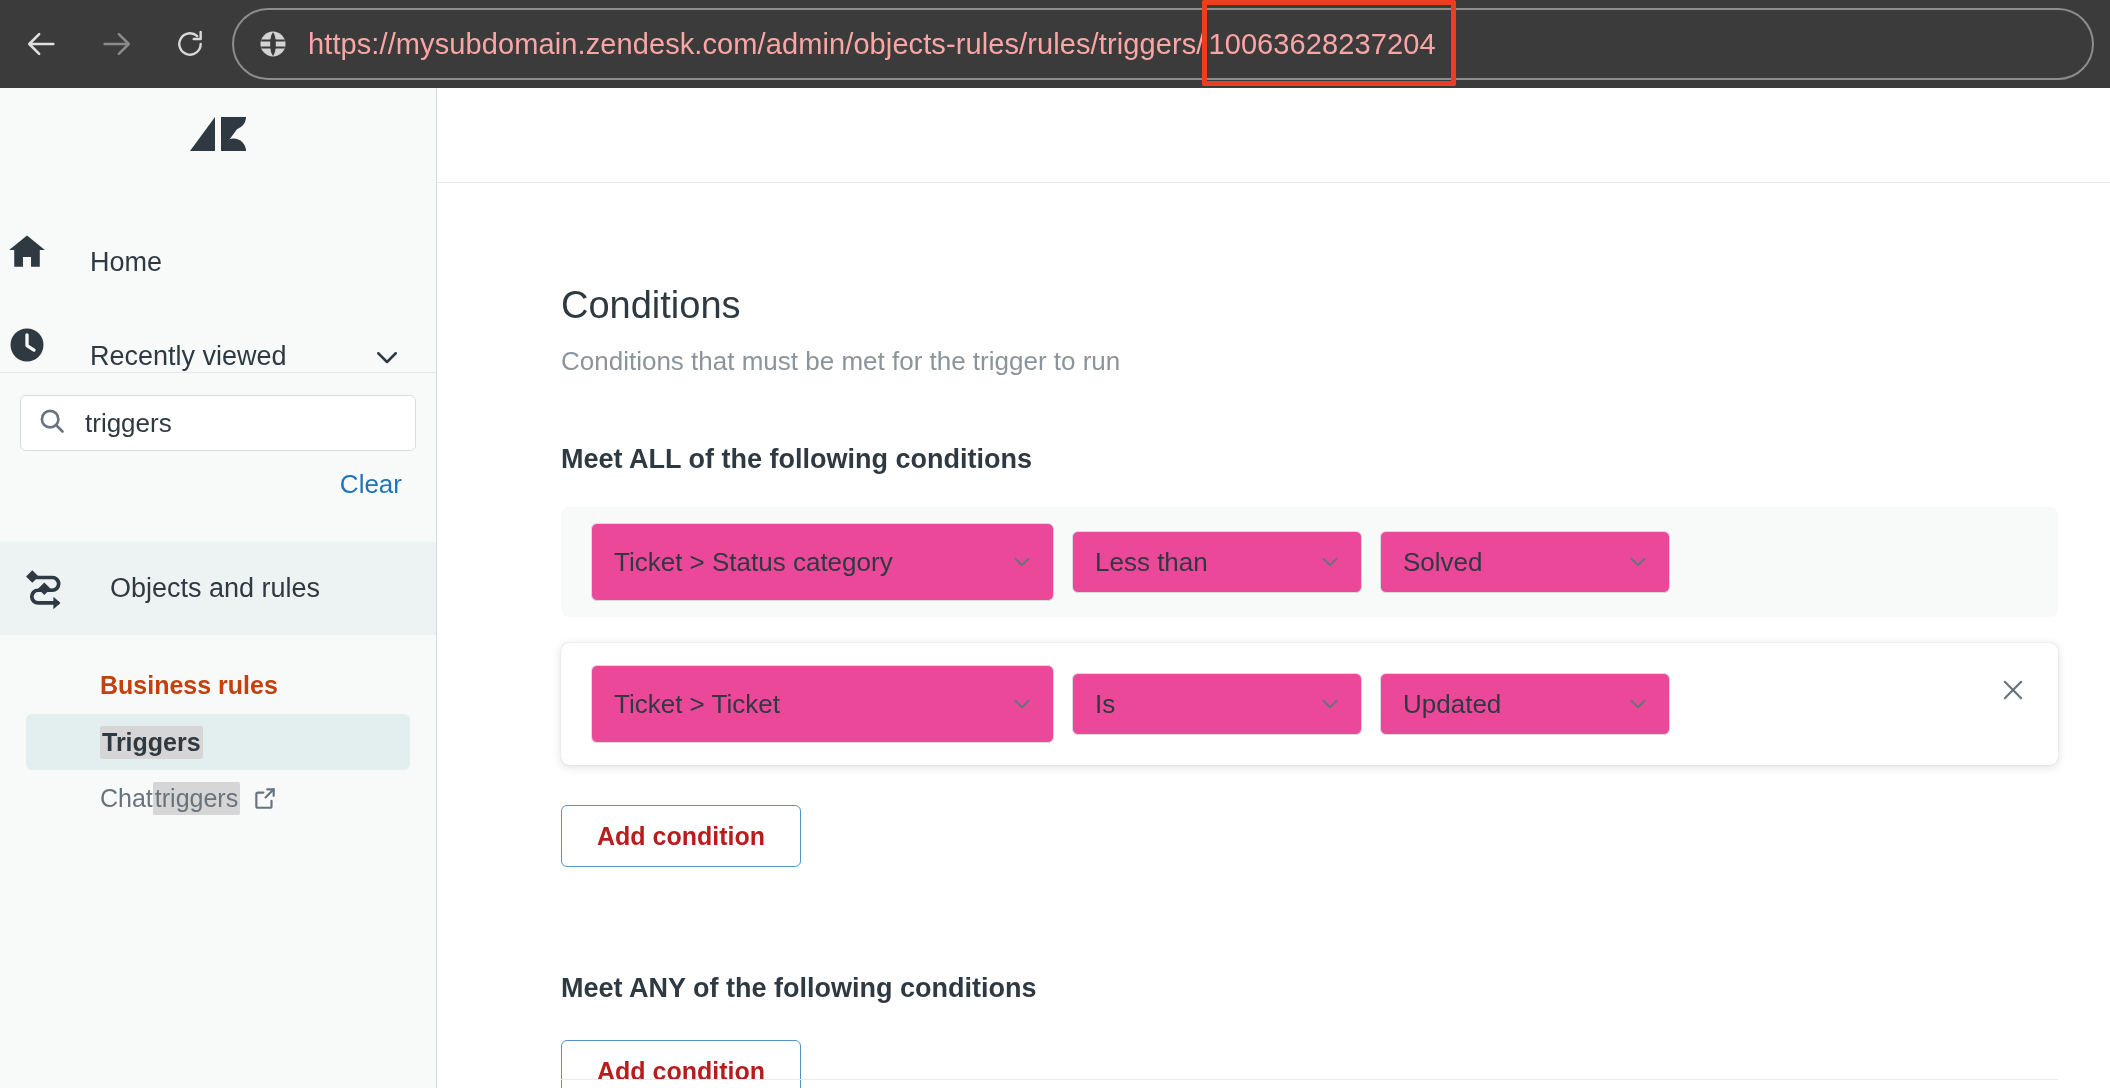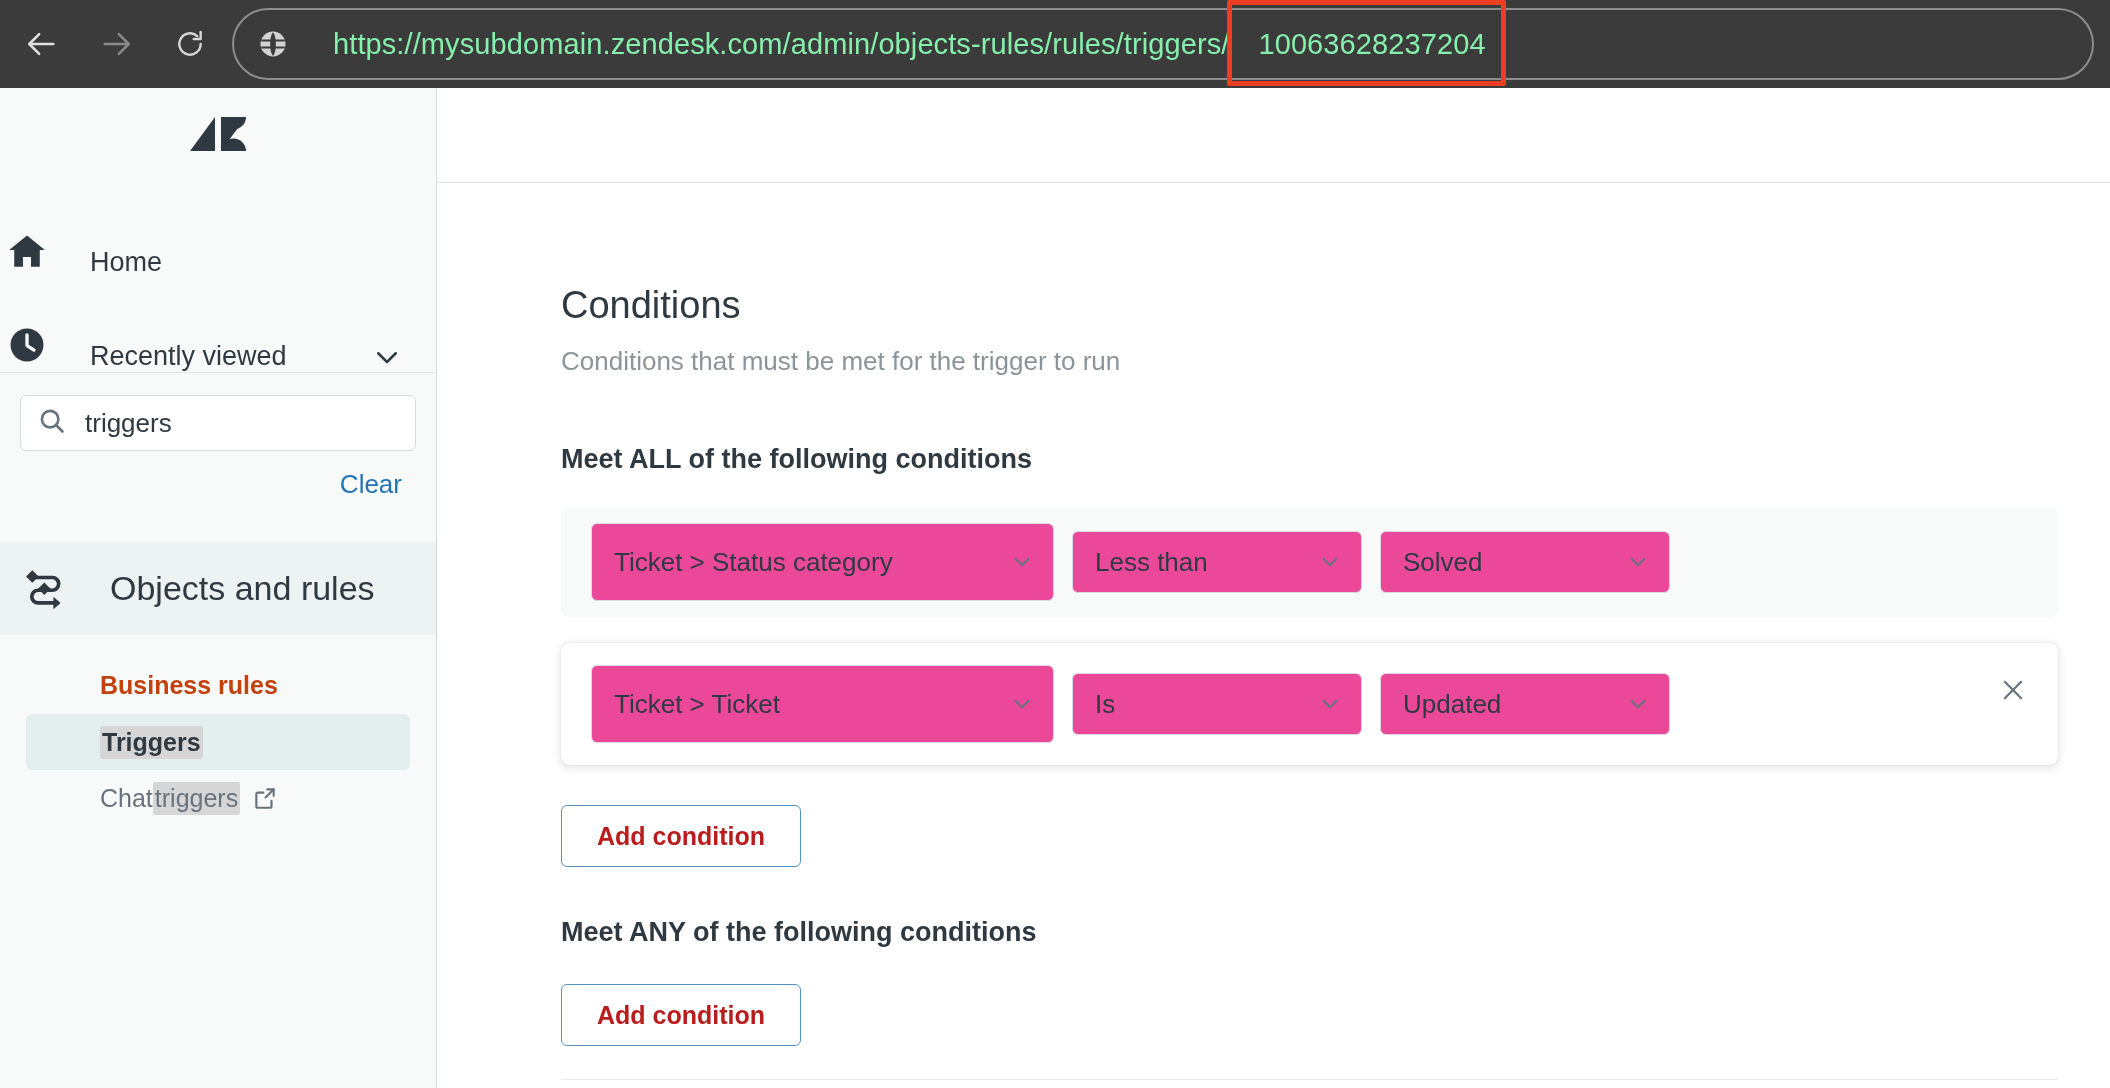--- a/index.html
+++ b/index.html
@@ -60,24 +60,23 @@
   #url-text-wrap {
     margin-left: 18px;
     display: flex;
     align-items: center;
     white-space: nowrap;
     position: relative;
   }
 
   .url-text {
     font-size: 29px;
-    color: #86efac;
+    color: #fca5a5;
     letter-spacing: 0.1px;
     line-height: 1;
-    margin-left: 25px;
   }
 
   #url-id-highlight {
     position: relative;
     padding: 12px 10px 12px 6px;
     margin-left: -2px;
   }
   #url-id-highlight::before {
     content: "";
     position: absolute;
@@ -184,21 +183,21 @@
     padding-left: 20px;
     cursor: pointer;
   }
   #objects-rules-row .nav-icon {
     width: 54px; height: 54px;
     display: flex; align-items: center; justify-content: center;
     flex: 0 0 auto;
   }
   #objects-rules-row .nav-label {
     margin-left: 36px;
-    font-size: 34px;
+    font-size: 27px;
     color: #2f3941;
   }
 
   #sub-nav {
     padding: 36px 26px 0 26px;
   }
   #business-rules-heading {
     font-size: 25px;
     font-weight: bold;
     color: #c2410c;
@@ -271,21 +270,21 @@
     line-height: 1;
   }
 
   .section-heading {
     font-size: 27px;
     font-weight: bold;
     color: #2f3941;
     line-height: 1;
   }
   #meet-all-heading { margin-top: 72px; }
-  #meet-any-heading { margin-top: 52px; }
+  #meet-any-heading { margin-top: 108px; }
 
   .condition-card {
     margin-top: 34px;
     margin-right: 52px;
     border-radius: 8px;
     position: relative;
     display: flex;
     align-items: center;
   }
   #condition-card-1 {

